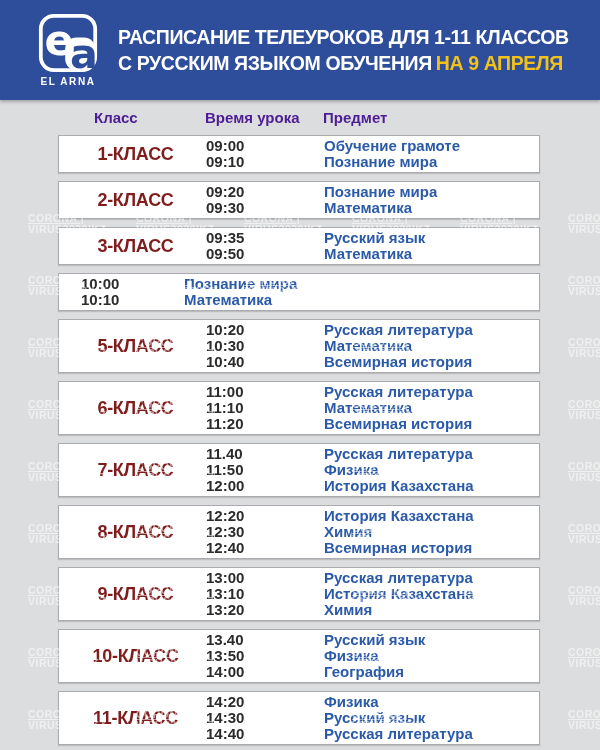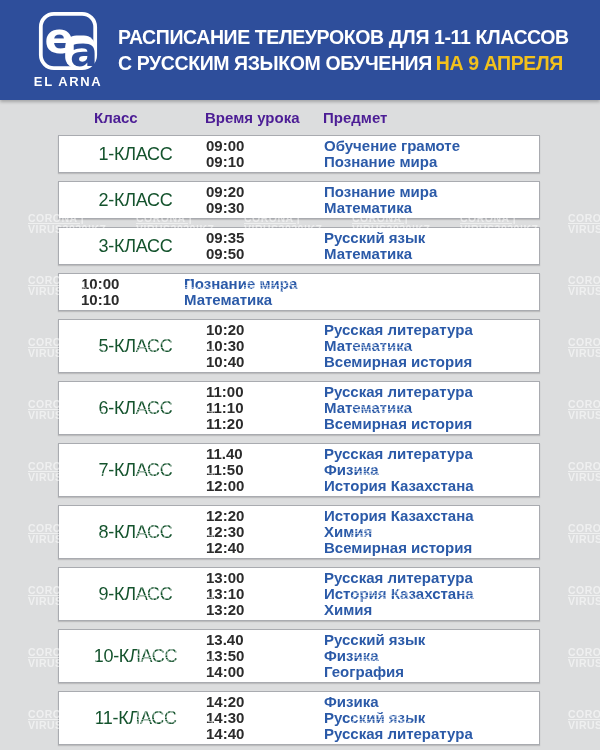--- a/index.html
+++ b/index.html
@@ -15,21 +15,21 @@
   .hdr {
     height:100px; background:#2e4e9b;
     display:flex; align-items:center;
     padding:0 18px 0 28px;
     box-shadow:0 2px 3px rgba(0,0,0,.25);
     position:relative; z-index:3;
   }
   .logo { width:80px; flex:0 0 auto; text-align:center; }
   .logo svg { display:block; margin:0 auto; }
   .logo-name {
-    color:#fff; font-size:13px; font-weight:bold;
+    color:#fff; font-size:10px; font-weight:bold;
     letter-spacing:1.6px; margin-top:3px; white-space:nowrap;
   }
   .title {
     margin-left:10px; color:#fff; font-weight:bold;
     font-size:19.5px; line-height:26px; letter-spacing:-0.4px;
     white-space:nowrap;
   }
   .title .hl { color:#f2c11c; margin-left:4px; }
 
   
@@ -48,22 +48,22 @@
   .card {
     display:grid; grid-template-columns:125px 140px 1fr;
     align-items:center;
     margin:0 60px 8px 58px;
     background:#fff;
     border:1px solid #a9abb0;
     box-shadow:0 1px 1px rgba(0,0,0,.14);
     padding:2px 0;
   }
   .class-name {
-    text-align:center; color:#14532d;
-    font-size:18px; font-weight:normal; letter-spacing:-0.3px;margin-left:28px;
+    text-align:center; color:#7f1d1d;
+    font-size:18px; font-weight:bold; letter-spacing:-0.3px;margin-left:28px;
   }
   .times .t, .subjects .s { line-height:16px; font-size:15px; font-weight:bold; }
   .times .t { padding-left:22px; color:#2b2b2b; }
   .subjects .s { color:#2b5aa8; }
 
   
   .wm-layer {
     position:absolute; inset:0; z-index:2;
     pointer-events:none; overflow:hidden;
   }

